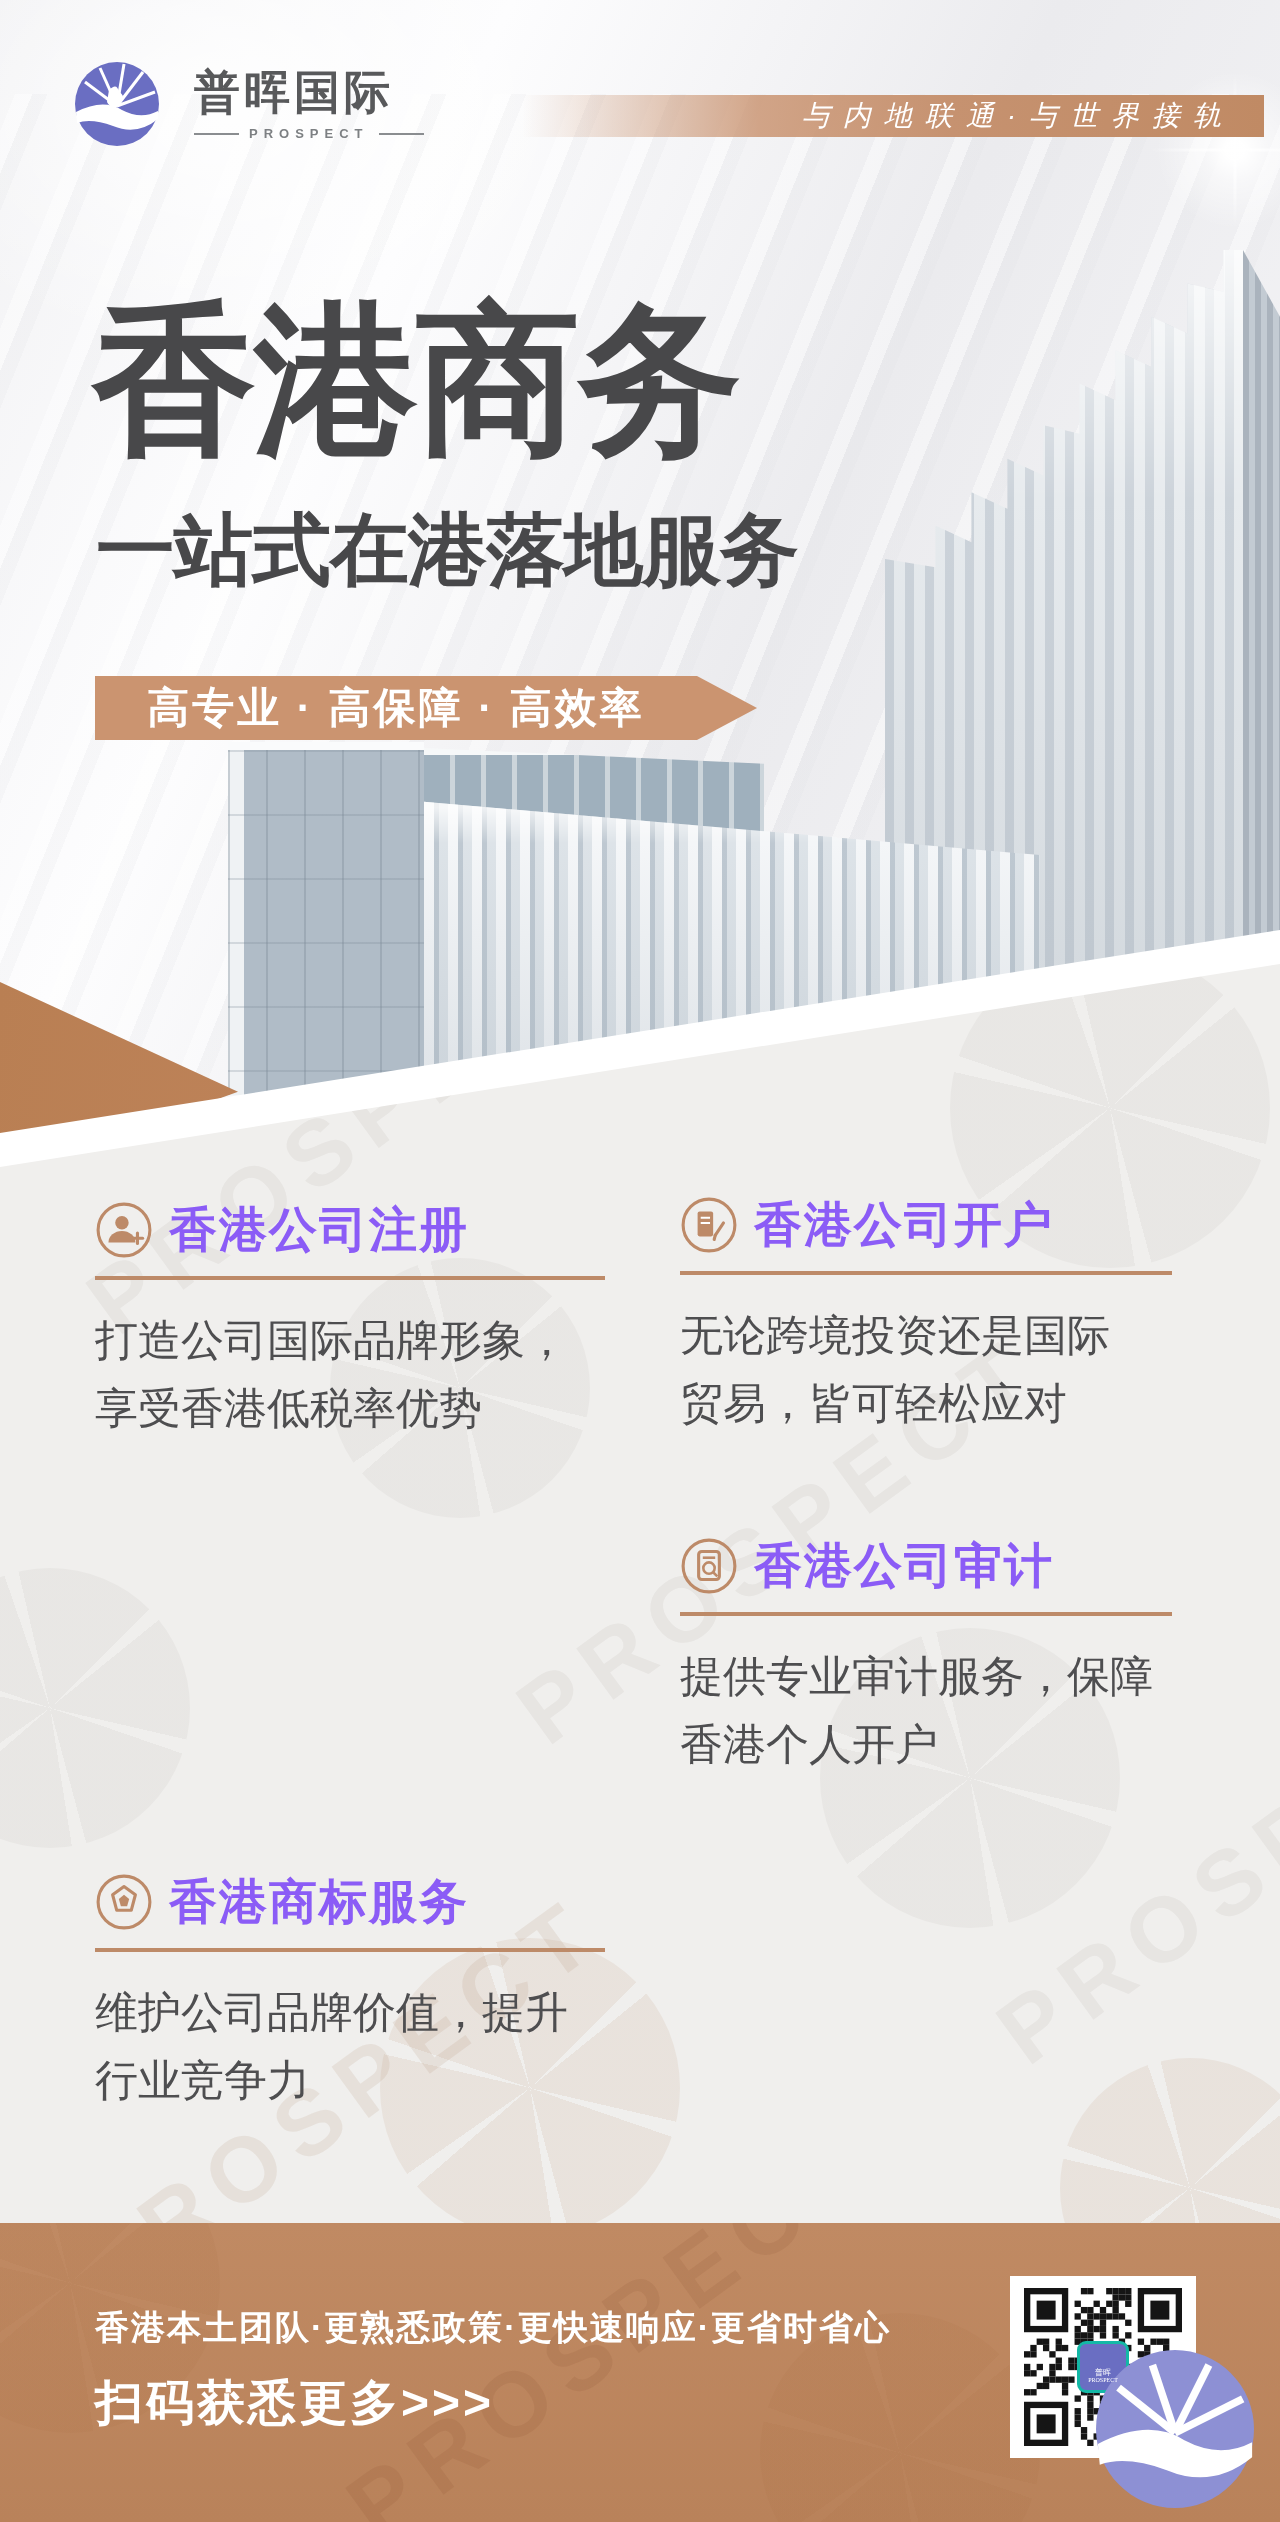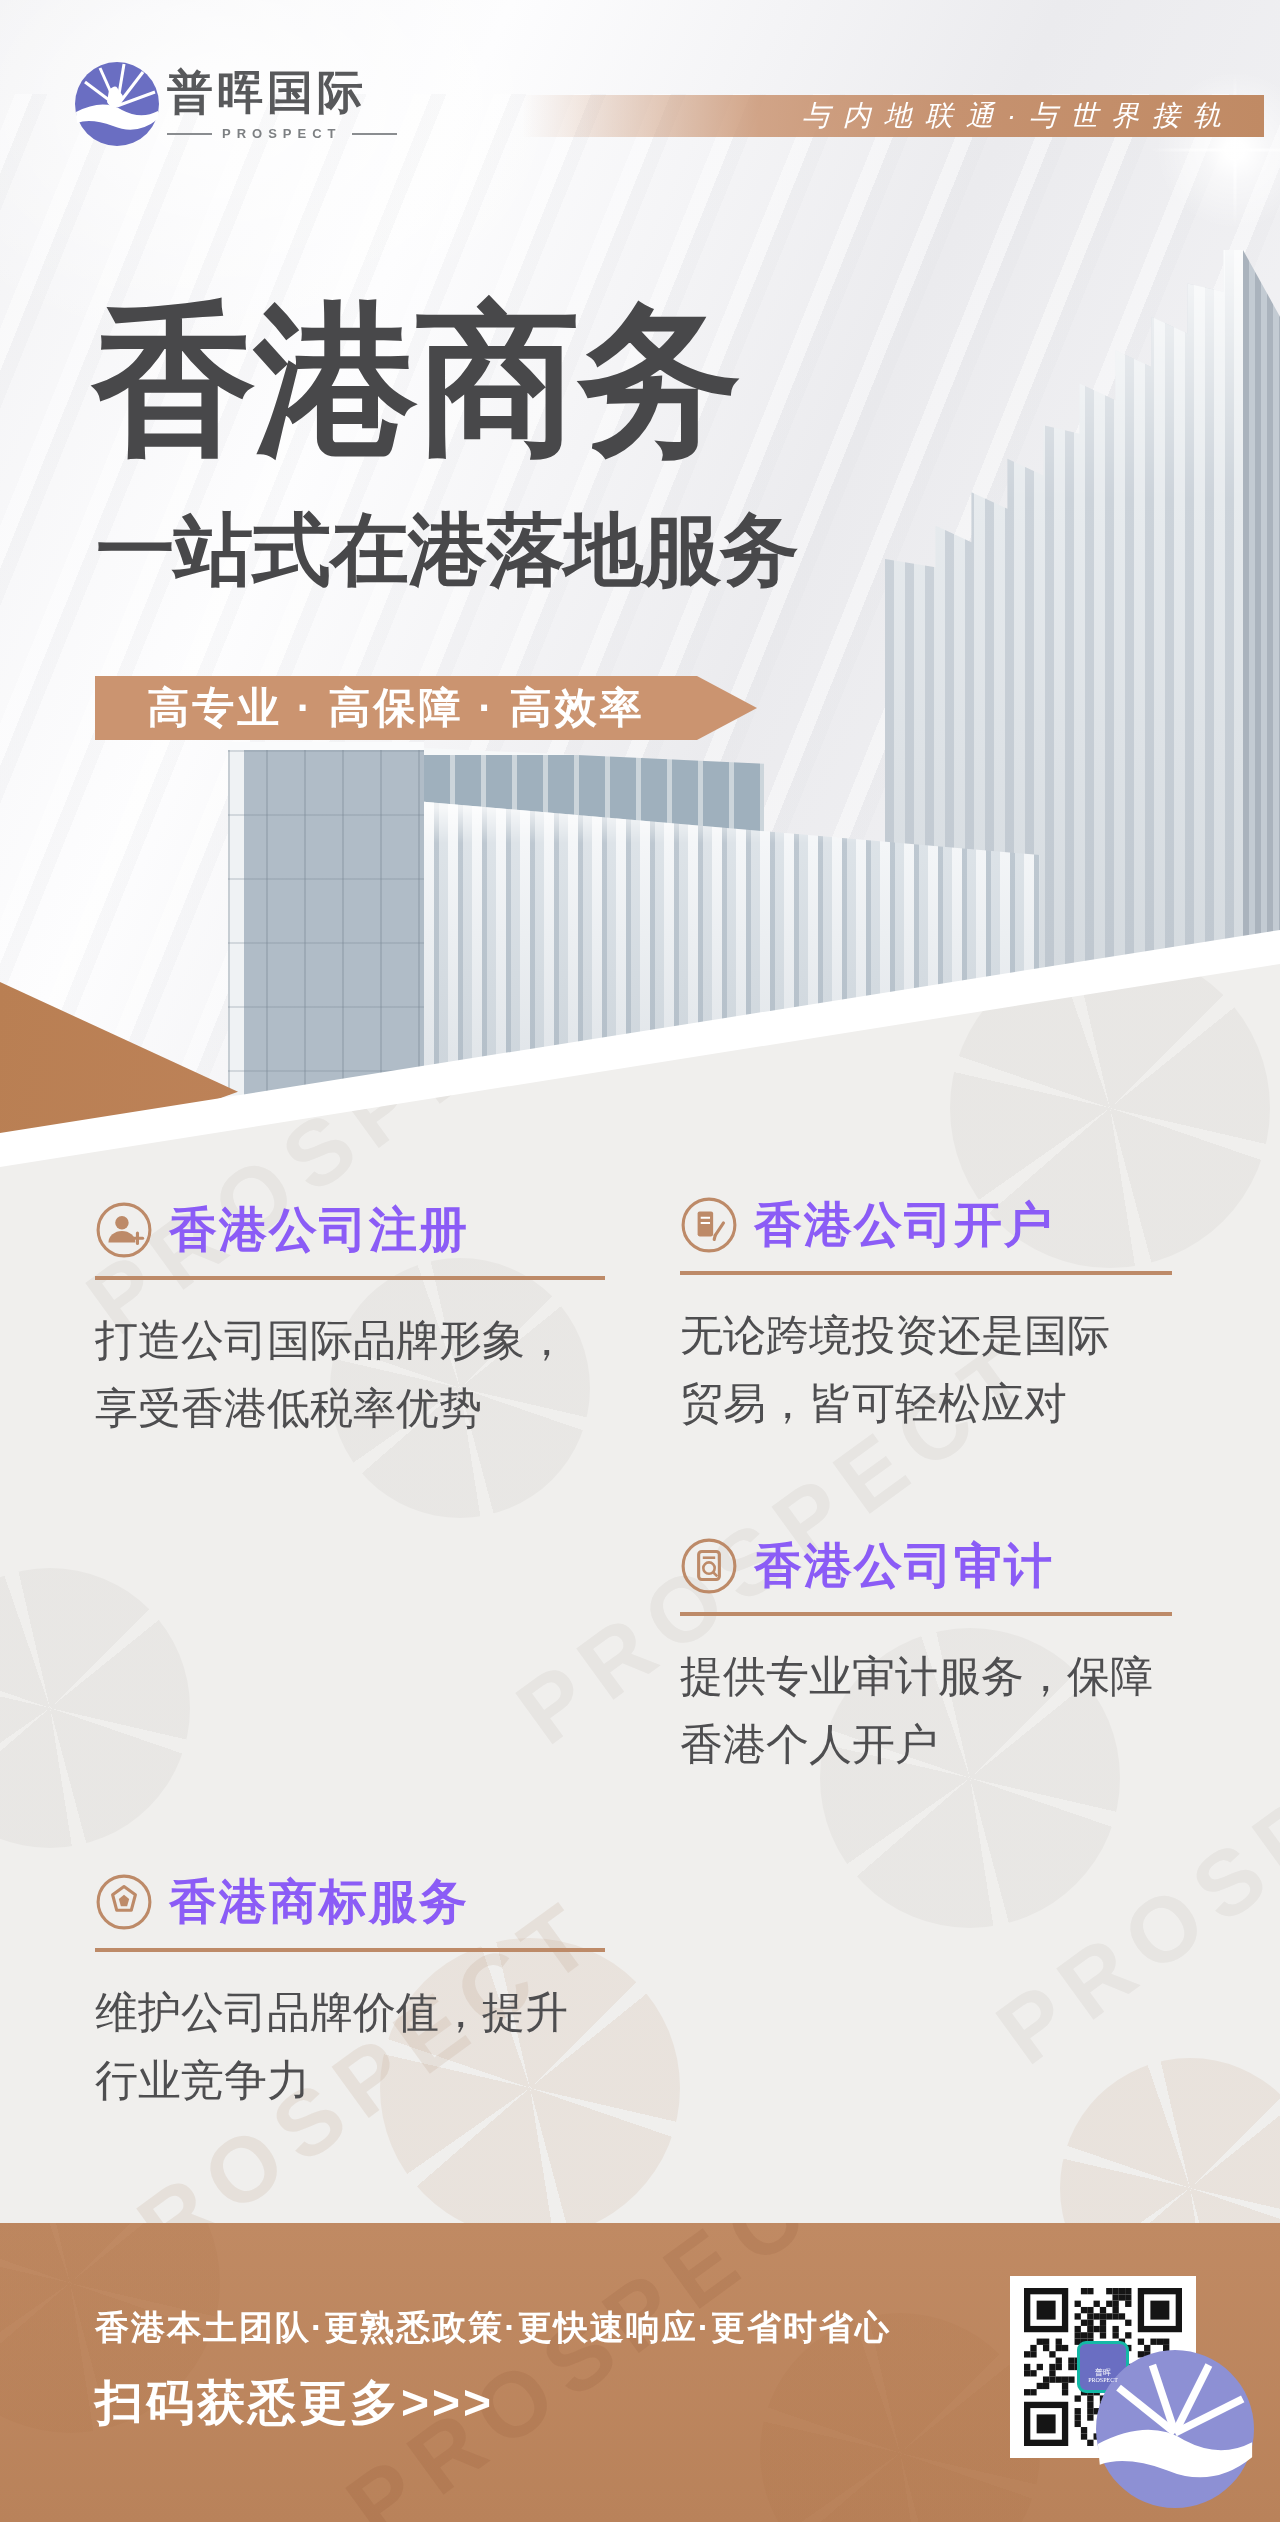--- a/index.html
+++ b/index.html
@@ -11,21 +11,21 @@
         background:linear-gradient(115deg,#f2f2f4 0%,#fdfdfe 28%,#ebebee 58%,#f6f6f8 100%);}
   .hero .streaks{position:absolute;left:-15%;top:8%;width:150%;height:100%;opacity:.5;z-index:1;
         background:repeating-linear-gradient(112deg,rgba(255,255,255,0) 0 44px,rgba(255,255,255,.85) 44px 60px,rgba(222,223,227,.35) 60px 74px);}
   .hero .glow{position:absolute;left:-120px;top:-140px;width:700px;height:500px;z-index:1;
         background:radial-gradient(closest-side,rgba(255,255,255,.9),rgba(255,255,255,0));}
 
   
   .topbar{position:absolute;left:0;top:0;width:1280px;height:190px;z-index:6;}
   .brand{position:absolute;left:75px;top:62px;display:flex;align-items:center;}
   .logo-mark{width:84px;height:84px;}
-  .brand-text{margin-left:8px;}
+  .brand-text{margin-left:35px;}
   .brand-cn{font-size:46px;font-weight:bold;color:#58595b;letter-spacing:4px;line-height:50px;}
   .brand-en-row{display:flex;align-items:center;justify-content:center;margin-top:9px;}
   .brand-rule{display:inline-block;width:45px;height:2px;background:#8a8d90;}
   .brand-en{font-size:13px;font-weight:bold;color:#7d8083;letter-spacing:6px;margin:0 10px;}
 
   .ribbon{position:absolute;right:16px;top:95px;width:742px;height:42px;z-index:6;
         display:flex;align-items:center;justify-content:flex-end;padding-right:30px;box-sizing:border-box;
         background:linear-gradient(90deg,rgba(206,154,120,0) 0%,rgba(203,150,116,.85) 32%,#c69270 58%,#c08a64 100%);}
   .ribbon span{font-size:28px;font-style:italic;color:#ffffff;letter-spacing:13px;white-space:nowrap;}
 

